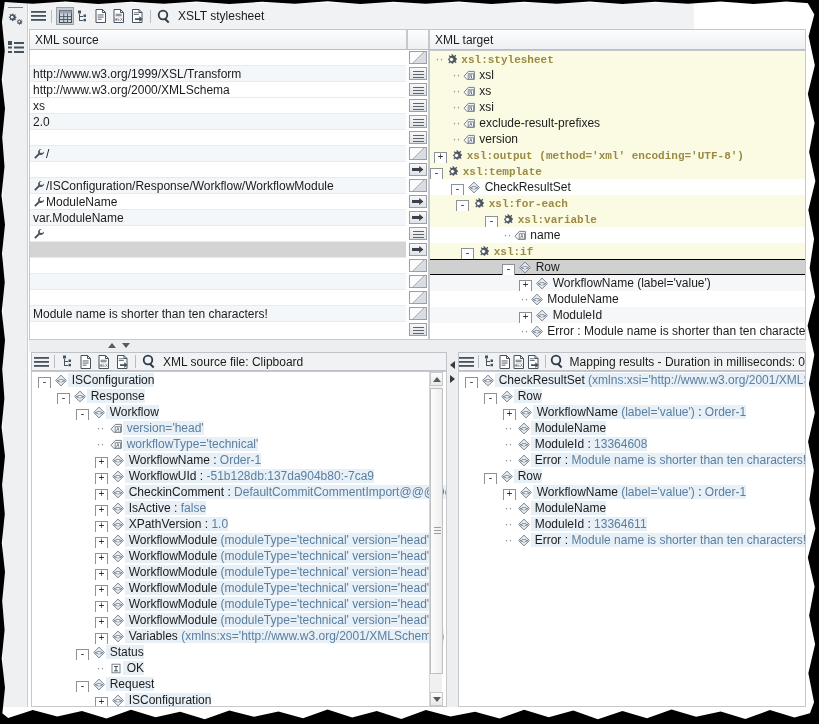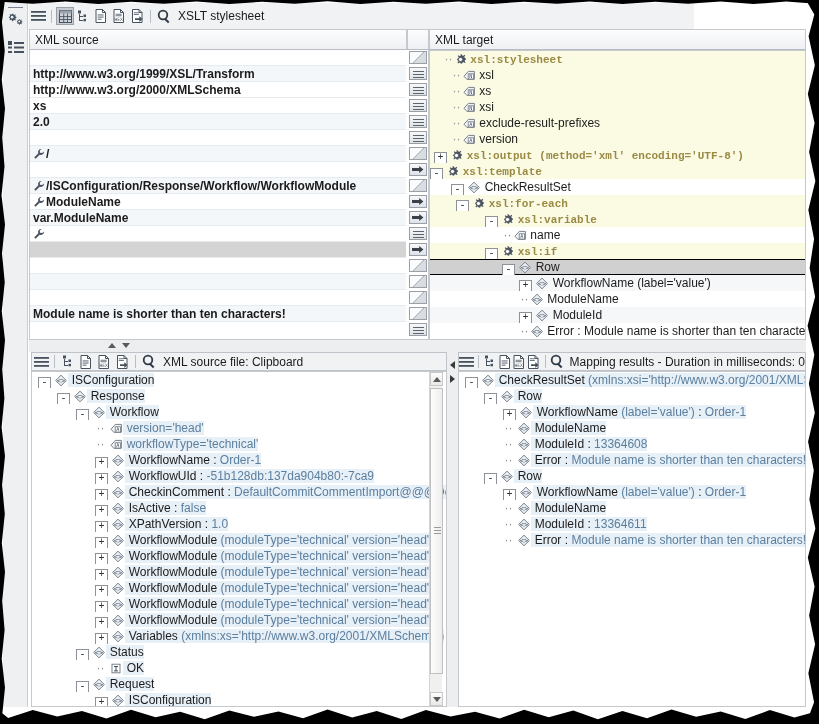--- a/index.html
+++ b/index.html
@@ -190,21 +190,21 @@
       </div>
       <span class="tbar-title">XSLT stylesheet</span>
     </div>
 
   <div class="colhdr" style="left:29px;top:29px;width:378px;height:21px;">
     <span>XML source</span>
   </div>
   <div class="colhdr" style="left:407px;top:29px;width:22px;height:21px;"></div>
 
   <div class="gridwrap" id="source-grid" style="left:29px;top:50px;width:400px;height:290px;">
-      <div style="position: absolute; left: 0px; top: 0px; width: 376px; font-weight: bold;">
+      <div style="position: absolute; left: 0px; top: 0px; width: 376px;">
         <div class="grow wht"><span class="lt"></span></div>
         <div class="grow alt"><span class="lt">http://www.w3.org/1999/XSL/Transform</span></div>
         <div class="grow wht"><span class="lt">http://www.w3.org/2000/XMLSchema</span></div>
         <div class="grow wht"><span class="lt">xs</span></div>
         <div class="grow alt"><span class="lt">2.0</span></div>
         <div class="grow wht"><span class="lt"></span></div>
         <div class="grow alt"><span class="wrench"><svg width="12" height="12" viewBox="0 0 12 12">
               <path d="M8.6 1.1a3 3 0 00-3.3 4.2L1.2 9.4l1.4 1.4 4.1-4.1a3 3 0 004.2-3.3L9.2 5 7 4.8 6.8 2.6z" fill="#4c5460"></path>
             </svg></span><span class="lt">/</span></div>
         <div class="grow wht"><span class="lt"></span></div>
@@ -301,21 +301,21 @@
             <i></i>
           </span>
         </div>
       </div>
     </div>
 
   <div class="colhdr" style="left:429px;top:29px;width:377px;height:21px;">
     <span>XML target</span>
   </div>
   <div class="treewrap" id="target-tree" style="left:429px;top:50px;width:377px;height:290px;">
-      <div class="trow yl" style="padding-left: 13px;"><span class="dotline">··</span><span class="gearicon"><svg width="13" height="13" viewBox="0 0 13 13">
+      <div class="trow yl" style="padding-left: 4px;"><span class="dotline">··</span><span class="gearicon"><svg width="13" height="13" viewBox="0 0 13 13">
             <path d="M6.5 1.1l1.3.35.55 1.1 1.2.2.8-.95.95.95-.95.8.2 1.2 1.1.55.35 1.3-1.1.55-.2 1.2.95.8-.95.95-.8-.95-1.2.2-.55 1.1-1.3.35-.55-1.1-1.2-.2-.8.95-.95-.95.95-.8-.2-1.2-1.1-.55.35-1.3 1.1-.55.2-1.2-.95-.8.95-.95.8.95 1.2-.2z" fill="#4c5460"></path>
             <circle cx="6.5" cy="6.5" r="2.1" fill="#ffffff"></circle>
             <circle cx="6.5" cy="6.5" r="2.1" fill="none" stroke="#4c5460" stroke-width="0.8"></circle>
           </svg></span> <span class="xslname">xsl:stylesheet</span></div>
       <div class="trow yl" style="padding-left: 21px;"><span class="dotline">··</span><span class="atticon"><svg width="14" height="13" viewBox="0 0 14 13">
             <path d="M2 7.2L6.3 2.4h6.1v7.9H4.8z" fill="#f2f4f6" stroke="#6b7682" stroke-width="0.9"></path>
             <rect x="6.2" y="4.8" width="5.3" height="5.2" fill="#ffffff" stroke="#6b7682" stroke-width="0.8"></rect>
             <text x="8.8" y="9.2" font-size="5.2" text-anchor="middle" fill="#44505c" font-family="monospace">N</text>
           </svg></span> <span class="elname">xsl</span></div>
       <div class="trow yl" style="padding-left: 21px;"><span class="dotline">··</span><span class="atticon"><svg width="14" height="13" viewBox="0 0 14 13">
@@ -360,21 +360,21 @@
       <div class="trow yl" style="padding-left: 55px;"><span class="exp">-</span> <span class="gearicon"><svg width="13" height="13" viewBox="0 0 13 13">
             <path d="M6.5 1.1l1.3.35.55 1.1 1.2.2.8-.95.95.95-.95.8.2 1.2 1.1.55.35 1.3-1.1.55-.2 1.2.95.8-.95.95-.8-.95-1.2.2-.55 1.1-1.3.35-.55-1.1-1.2-.2-.8.95-.95-.95.95-.8-.2-1.2-1.1-.55.35-1.3 1.1-.55.2-1.2-.95-.8.95-.95.8.95 1.2-.2z" fill="#4c5460"></path>
             <circle cx="6.5" cy="6.5" r="2.1" fill="#ffffff"></circle>
             <circle cx="6.5" cy="6.5" r="2.1" fill="none" stroke="#4c5460" stroke-width="0.8"></circle>
           </svg></span> <span class="xslname">xsl:variable</span></div>
       <div class="trow z0" style="padding-left: 72px;"><span class="dotline">··</span><span class="atticon"><svg width="14" height="13" viewBox="0 0 14 13">
             <path d="M2 7.2L6.3 2.4h6.1v7.9H4.8z" fill="#f2f4f6" stroke="#6b7682" stroke-width="0.9"></path>
             <rect x="6.2" y="4.8" width="5.3" height="5.2" fill="#ffffff" stroke="#6b7682" stroke-width="0.8"></rect>
             <text x="8.8" y="9.2" font-size="5.2" text-anchor="middle" fill="#44505c" font-family="monospace">A</text>
           </svg></span> <span class="elname">name</span></div>
-      <div class="trow yl" style="padding-left: 55px;"><span class="exp">-</span> <span class="gearicon"><svg width="13" height="13" viewBox="0 0 13 13">
+      <div class="trow yl" style="padding-left: 31px;"><span class="exp">-</span> <span class="gearicon"><svg width="13" height="13" viewBox="0 0 13 13">
             <path d="M6.5 1.1l1.3.35.55 1.1 1.2.2.8-.95.95.95-.95.8.2 1.2 1.1.55.35 1.3-1.1.55-.2 1.2.95.8-.95.95-.8-.95-1.2.2-.55 1.1-1.3.35-.55-1.1-1.2-.2-.8.95-.95-.95.95-.8-.2-1.2-1.1-.55.35-1.3 1.1-.55.2-1.2-.95-.8.95-.95.8.95 1.2-.2z" fill="#4c5460"></path>
             <circle cx="6.5" cy="6.5" r="2.1" fill="#ffffff"></circle>
             <circle cx="6.5" cy="6.5" r="2.1" fill="none" stroke="#4c5460" stroke-width="0.8"></circle>
           </svg></span> <span class="xslname">xsl:if</span></div>
       <div class="trow sel" style="padding-left: 72px;"><span class="exp">-</span> <span class="diaicon"><svg width="14" height="13" viewBox="0 0 14 13">
             <path d="M7 1.2L12.4 6.5 7 11.8 1.6 6.5z" fill="#e9eef3" stroke="#6b7682" stroke-width="0.9"></path>
             <text x="7" y="9" font-size="7" text-anchor="middle" fill="#44505c" font-family="monospace">&lt;&gt;</text>
           </svg></span> <span class="elname">Row</span></div>
       <div class="trow z1" style="padding-left: 89px;"><span class="exp">+</span> <span class="diaicon"><svg width="14" height="13" viewBox="0 0 14 13">
             <path d="M7 1.2L12.4 6.5 7 11.8 1.6 6.5z" fill="#e9eef3" stroke="#6b7682" stroke-width="0.9"></path>

